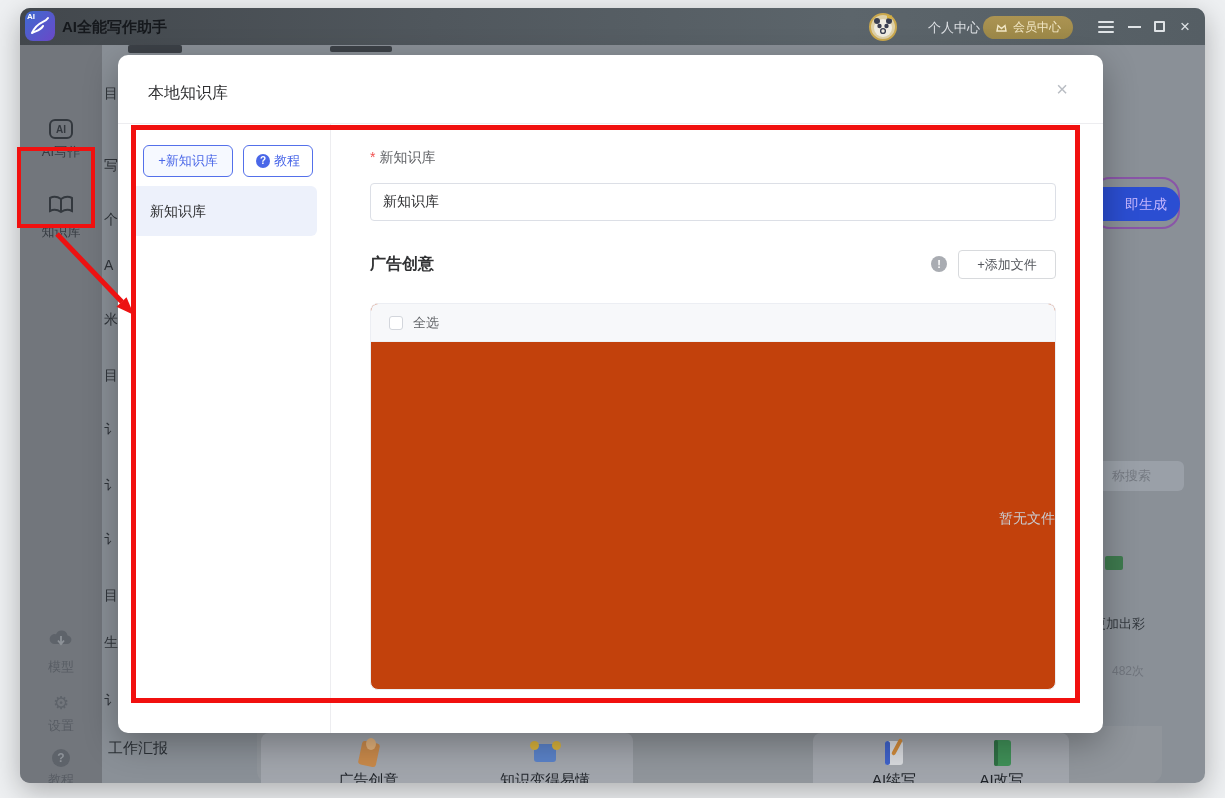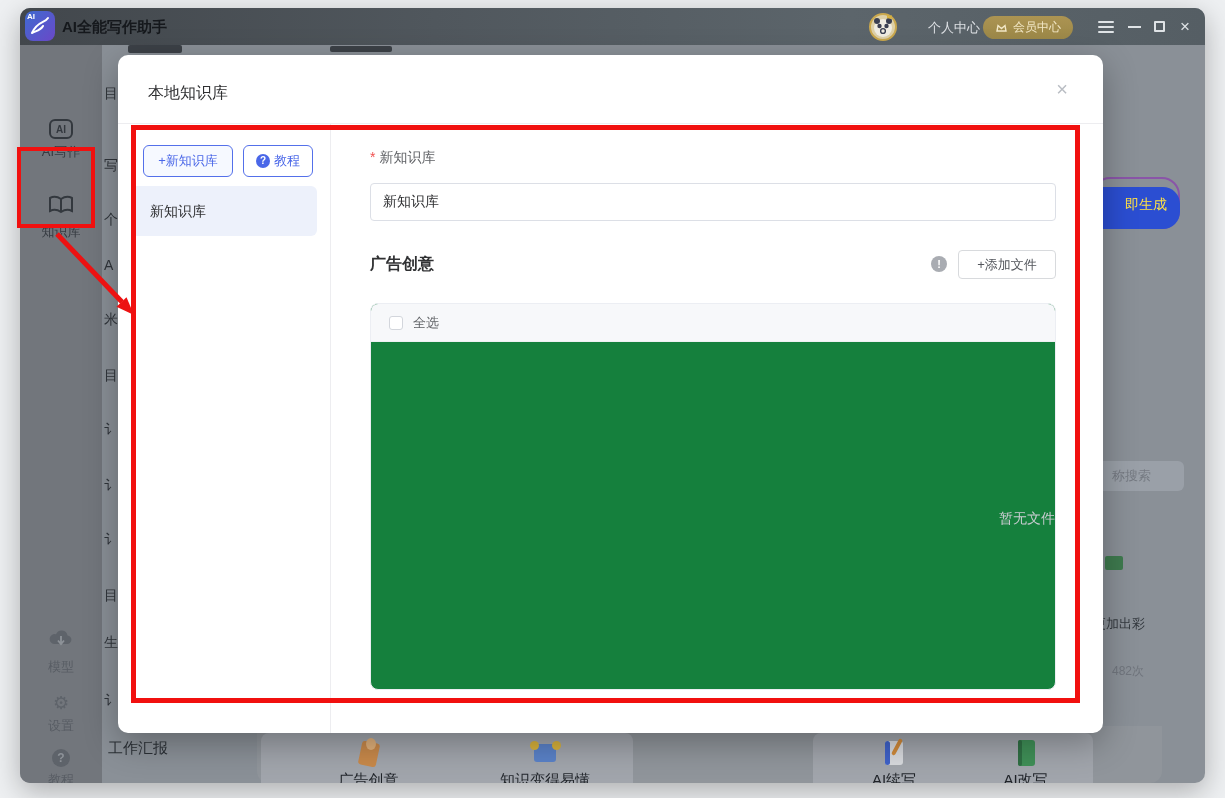--- a/index.html
+++ b/index.html
@@ -84,22 +84,22 @@
   .bcard .ic { position:absolute; top:3px; left:50%; transform:translateX(-50%); width:34px; height:34px; }
   .bcard .t {
     position:absolute; top:38px; width:100%; text-align:center;
     font-size:15px; color:#1f2328; white-space:nowrap;
   }
   
   .ic .a,.ic .b,.ic .c { position:absolute; border-radius:3px; }
 
   .gen-ring { position:absolute; left:1072px; top:169px; width:88px; height:52px;
     border:2px solid #8a55a8; border-radius:18px; }
-  .gen-btn { position:absolute; left:1066px; top:179px; width:94px; height:42px;
-    background:#2b4ed2; border-radius:17px; color:#fde047; font-size:14px;
+  .gen-btn { position:absolute; left:1066px; top:179px; width:94px; height:34px;
+    background:#2b4ed2; border-radius:17px; color:#c4b5fd; font-size:14px;
     text-align:right; line-height:34px; padding-right:13px; }
   .search-frag { position:absolute; left:1070px; top:453px; width:94px; height:30px;
     background:#9aa0a8; border-radius:6px; color:#757a82; font-size:13px;
     line-height:30px; padding-left:22px; overflow:hidden; }
 
   
   .modal {
     position:absolute; left:118px; top:55px; width:985px; height:678px;
     background:#ffffff; border-radius:10px; box-shadow:0 10px 34px rgba(0,0,0,.30);
     z-index:10;
@@ -137,21 +137,21 @@
     background:#a9acb2; color:#fff; font-size:11px; font-weight:bold;
     text-align:center; line-height:16px;
   }
   .add-btn {
     position:absolute; left:840px; top:195px; width:98px; height:29px;
     border:1px solid #d8dadd; border-radius:4px; background:#fff;
     font-size:13px; color:#53565c; text-align:center; line-height:27px; cursor:pointer;
   }
   .file-panel {
     position:absolute; left:252px; top:248px; width:686px; height:387px;
-    border:1px solid #eceef3; border-radius:8px; overflow:hidden; background:#15803d;
+    border:1px solid #eceef3; border-radius:8px; overflow:hidden; background:#c2410c;
   }
   .file-head {
     position:absolute; left:0; top:0; width:100%; height:38px;
     background:#f7f8fa; border-bottom:1px solid #eef0f3;
     display:flex; align-items:center; padding-left:18px; gap:10px;
   }
   .cbox { width:14px; height:14px; border:1px solid #d3d6dc; border-radius:3px; background:#fff; cursor:pointer; }
   .cbox-label { font-size:13px; color:#606266; }
   .empty { position:absolute; left:0; top:206px; width:100%; text-align:right;
     font-size:14px; color:#c9ccd1; }
@@ -287,21 +287,21 @@
     <div class="t">知识变得易懂</div>
   </div>
   <div class="bcard" style="left:793px;width:162px">
     <div class="ic">
       <div class="a" style="left:8px;top:5px;width:18px;height:24px;background:#d8dade"></div>
       <div class="b" style="left:8px;top:5px;width:5px;height:24px;background:#3f62c8"></div>
       <div class="c" style="left:18px;top:2px;width:4px;height:18px;background:#d08a3a;transform:rotate(28deg)"></div>
     </div>
     <div class="t">AI续写</div>
   </div>
-  <div class="bcard" style="left:938px;width:135px">
+  <div class="bcard" style="left:914px;width:135px">
     <div class="ic">
       <div class="a" style="left:9px;top:4px;width:17px;height:26px;background:#3f8f57"></div>
       <div class="b" style="left:9px;top:4px;width:4px;height:26px;background:#2f6f44"></div>
     </div>
     <div class="t">AI改写</div>
   </div>
 </div>
 
 <div class="modal">
   <div class="modal-title">本地知识库</div>

